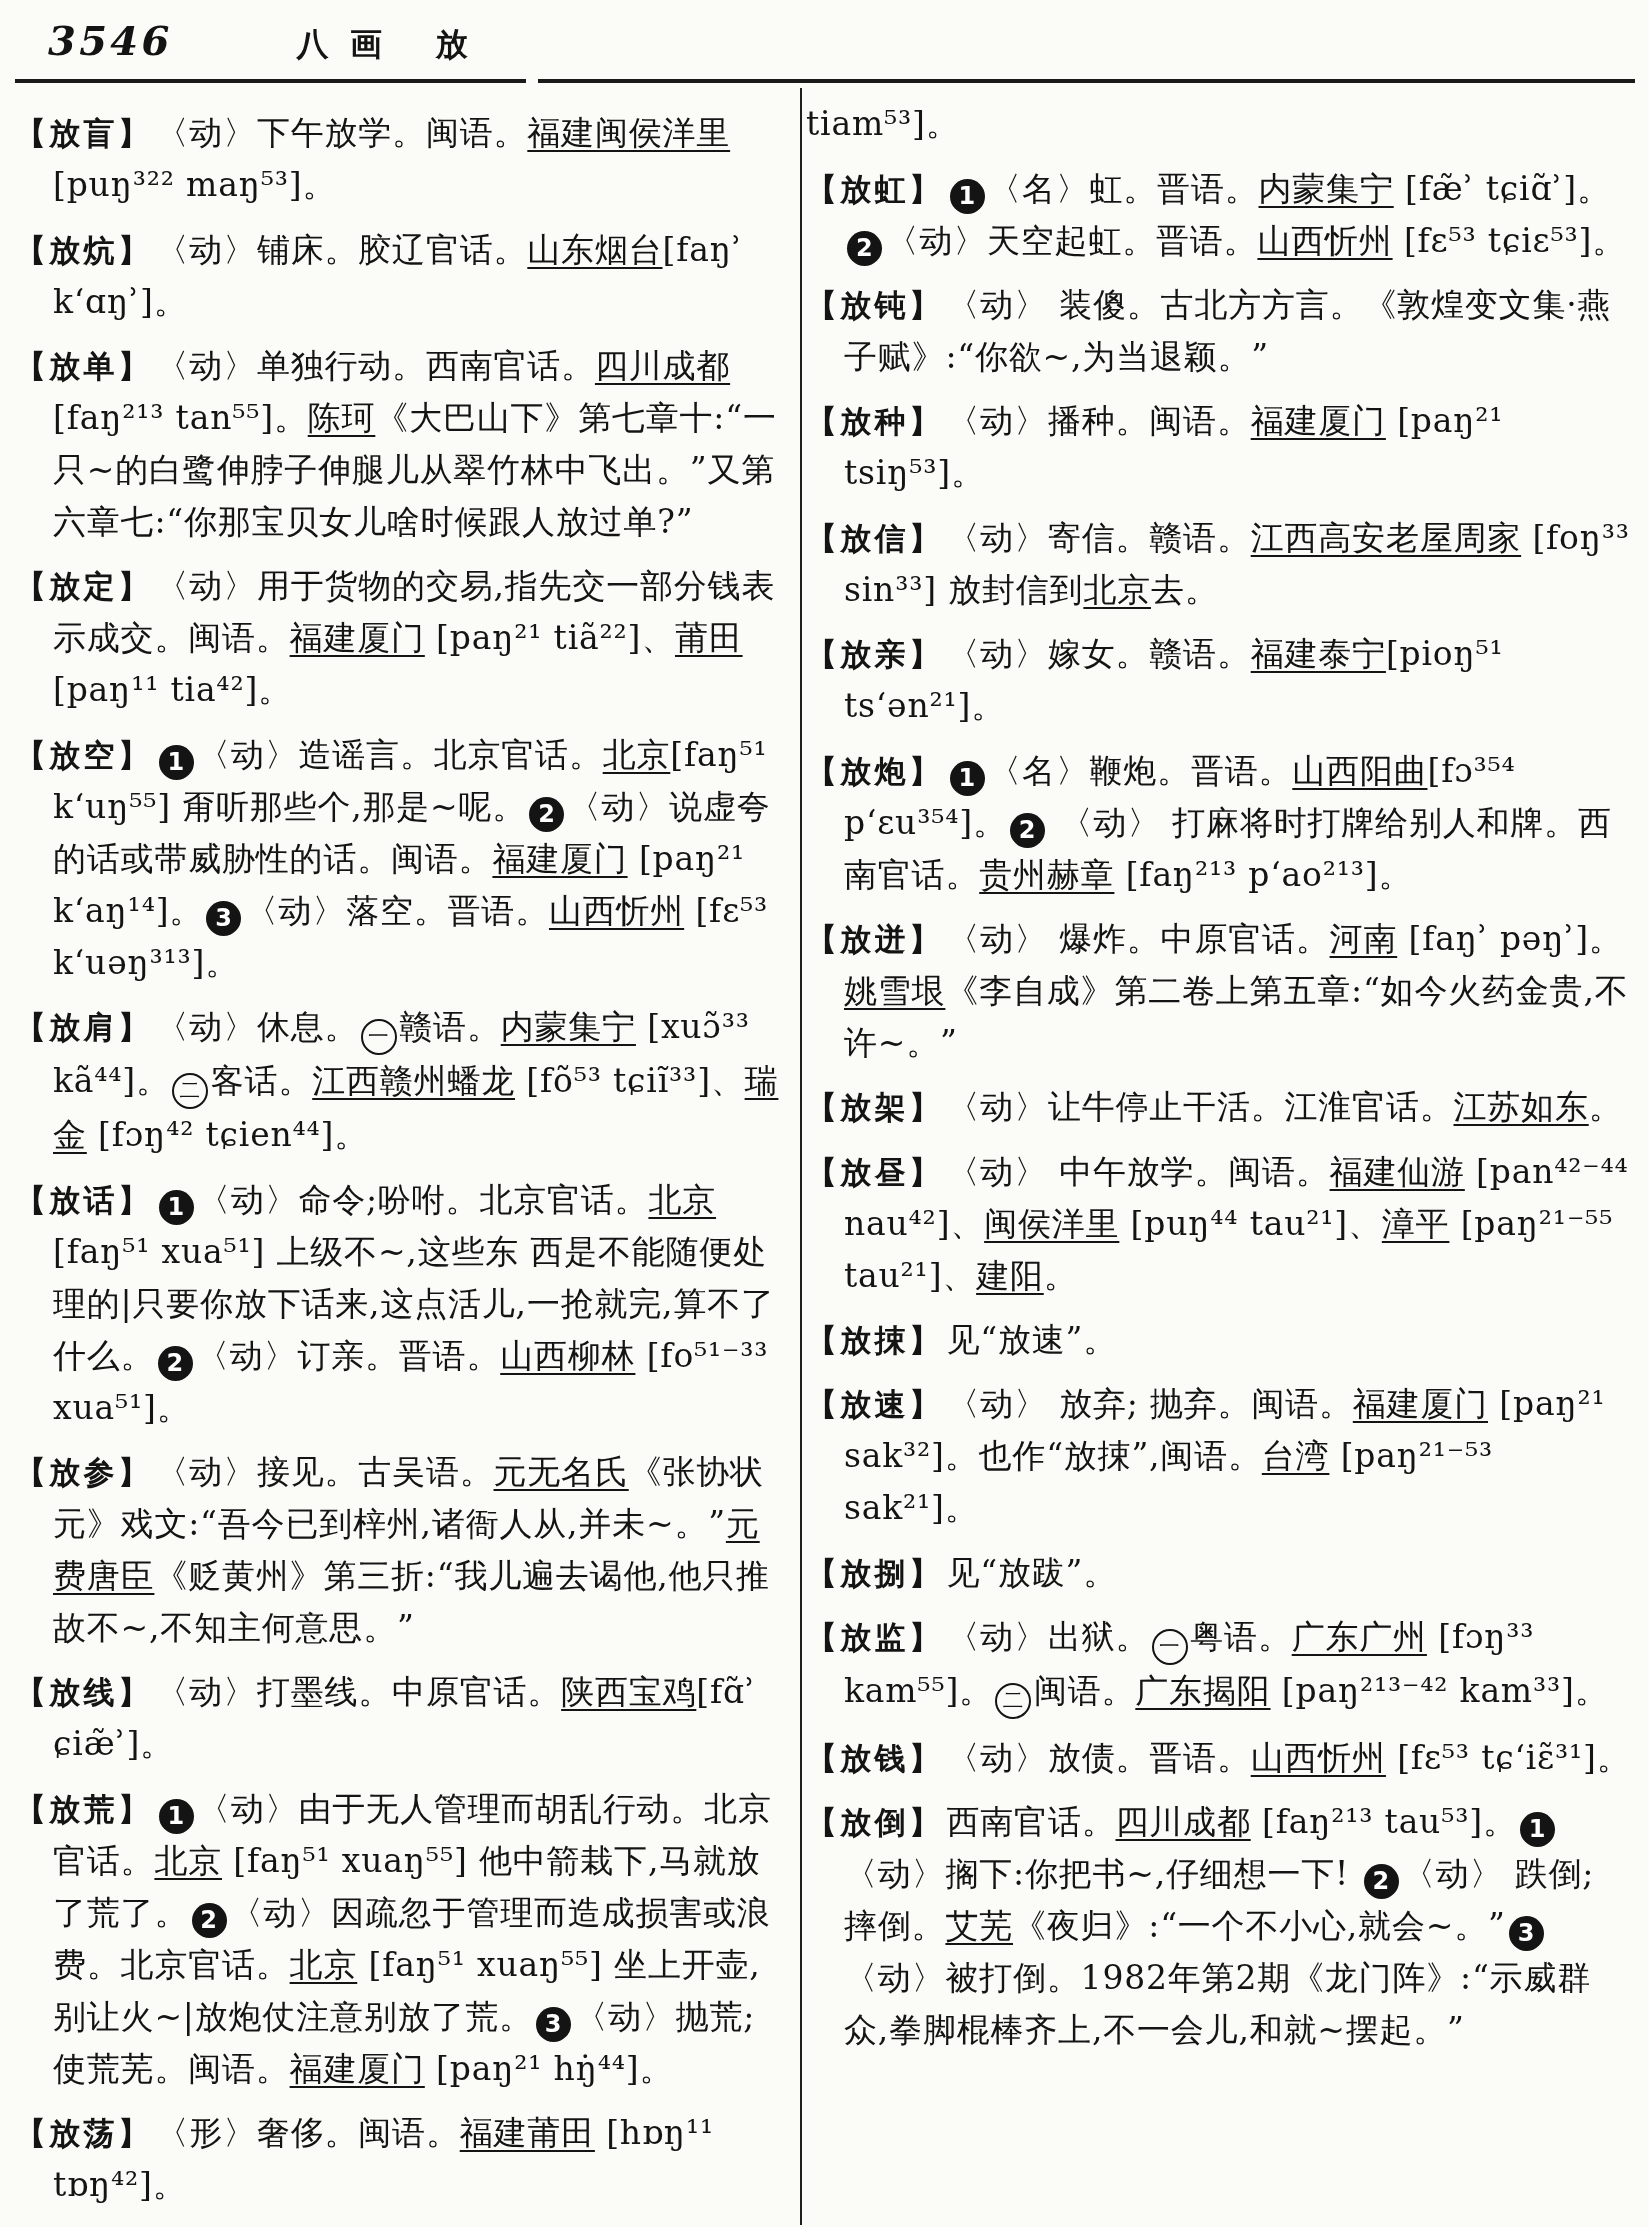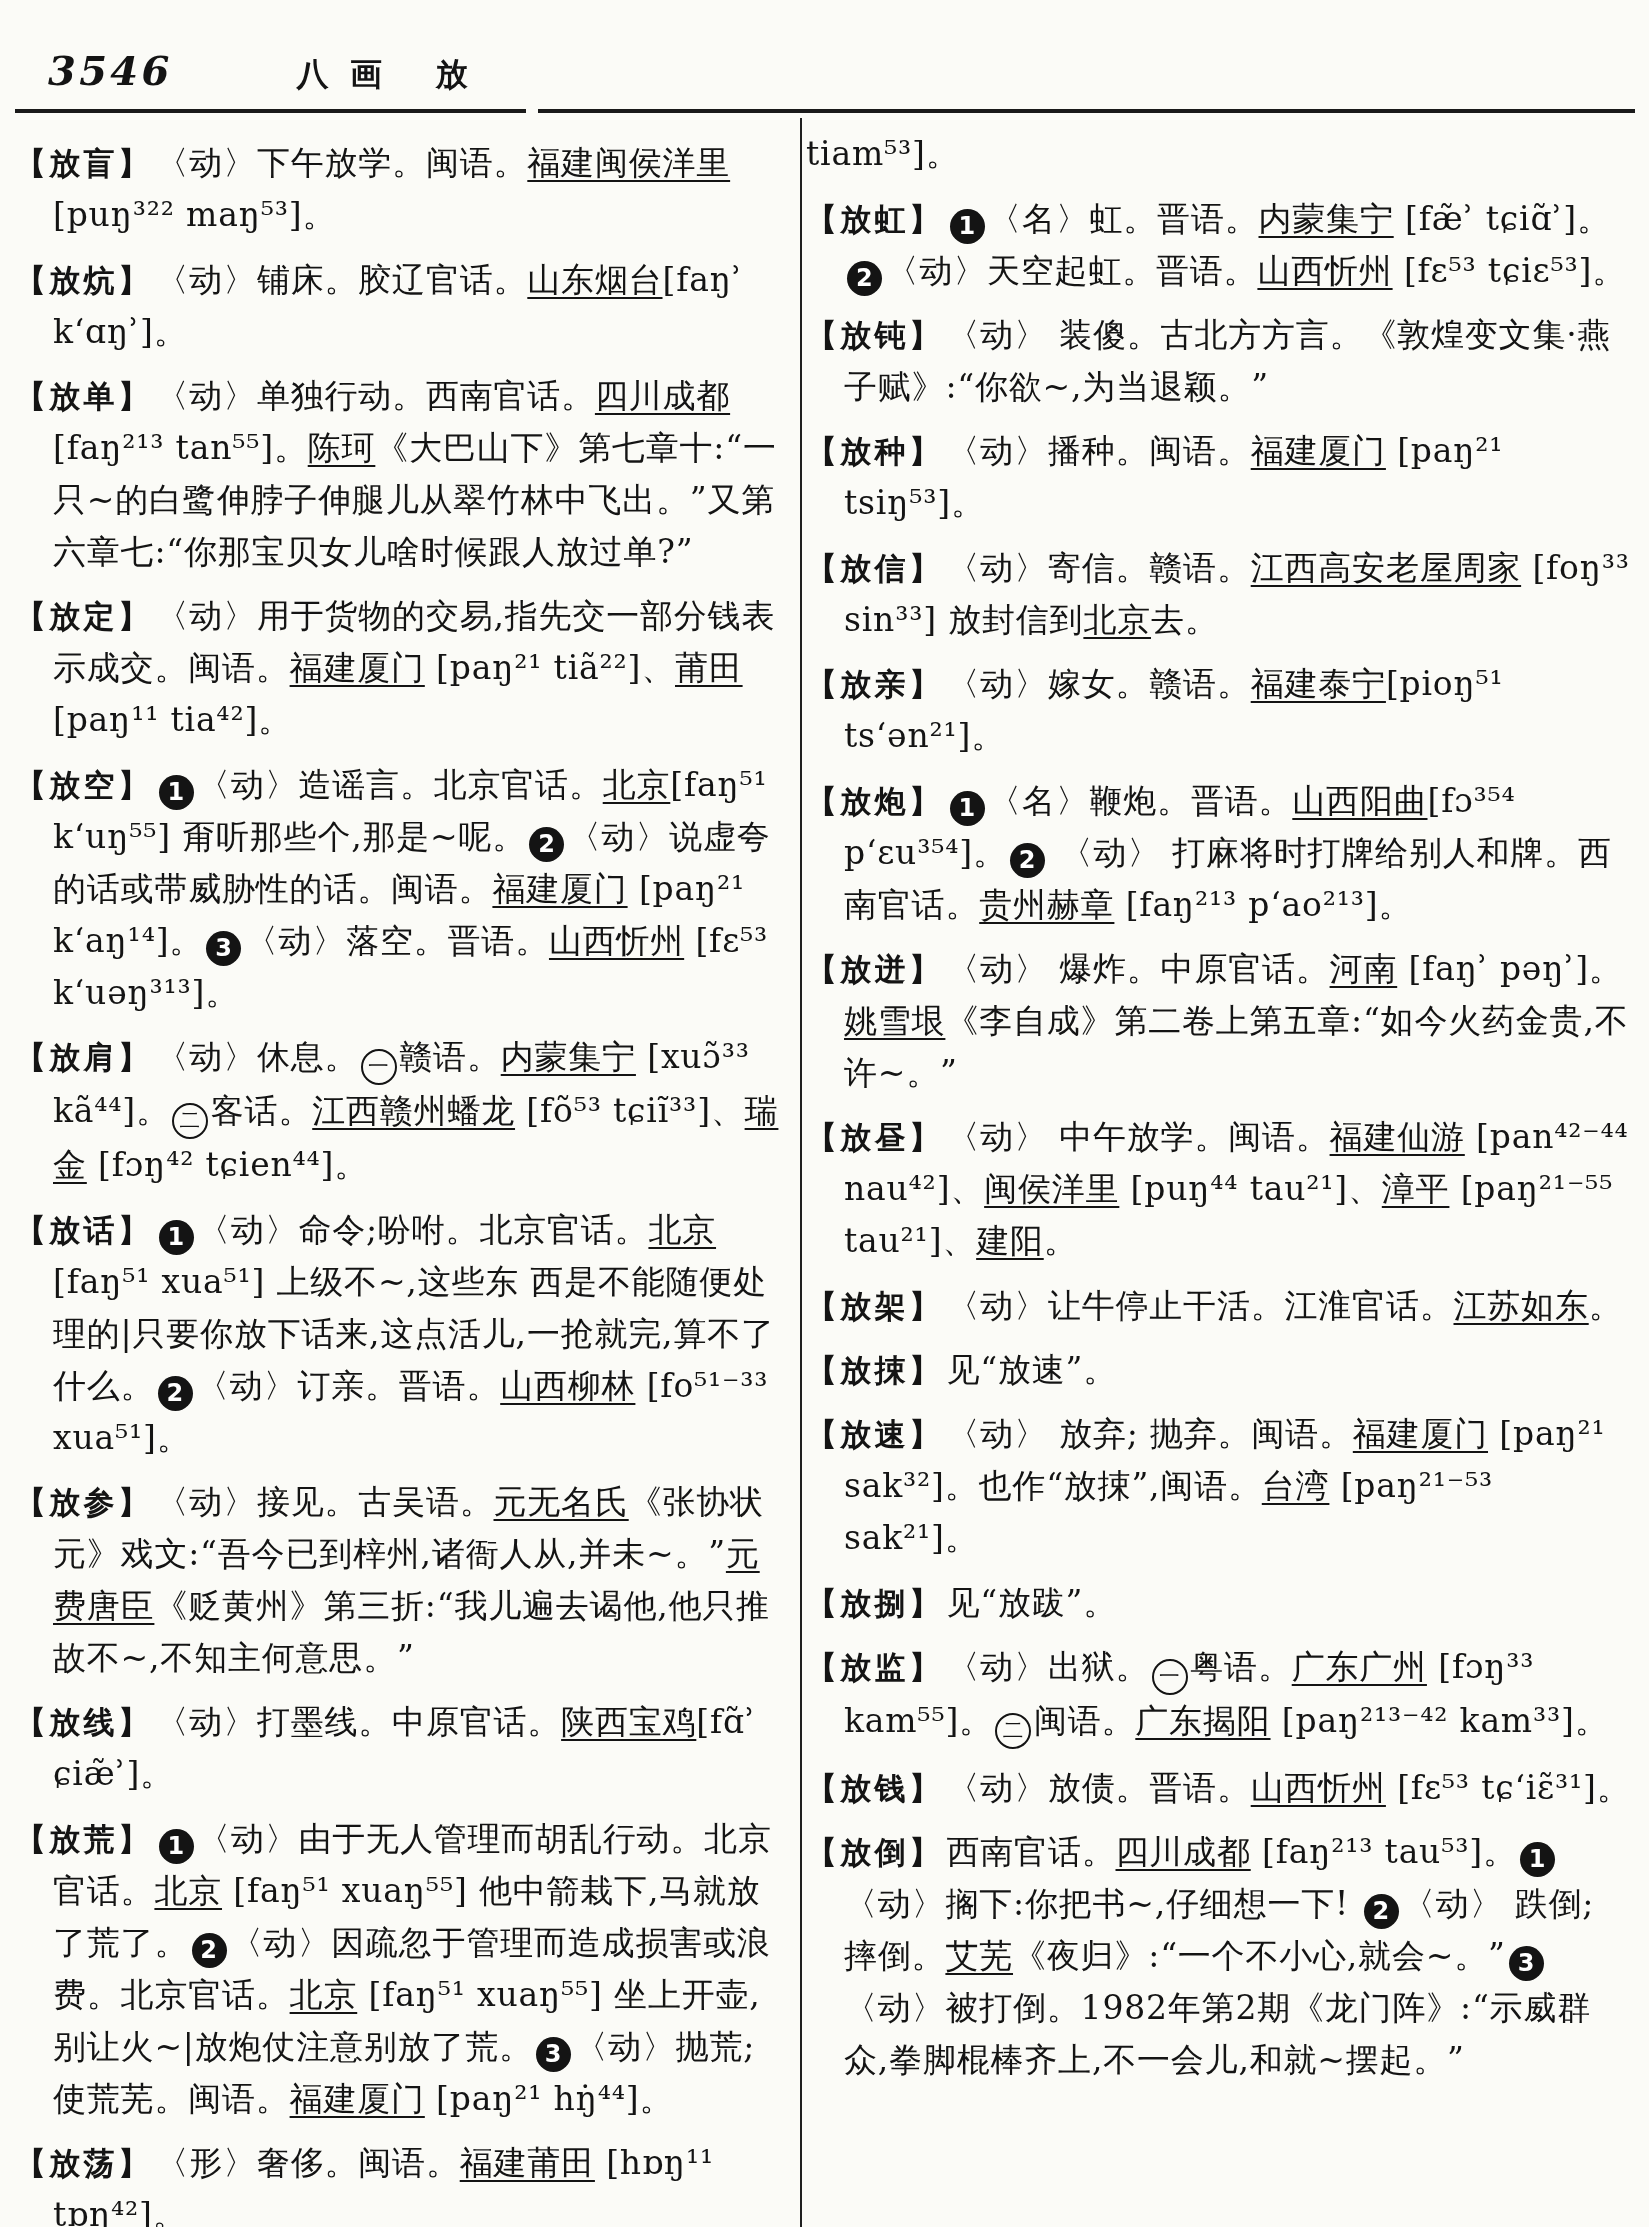--- a/index.html
+++ b/index.html
@@ -15,21 +15,20 @@
     position:relative;
     width:1650px;height:2227px;
     box-sizing:border-box;
     padding:11.5px 15px 0 15px;
   }
   
   .hdr{
     display:flex;align-items:baseline;
     padding:5px 0 8.2px 33px;
     height:53px;
-    margin-top:30px;
   }
   .hdr .pagenum{
     font-size:40px;font-weight:700;font-style:italic;
     letter-spacing:3.3px;
   }
   .hdr .section{
     font-size:32px;font-weight:700;
     margin-left:124px;letter-spacing:21.4px;
   }
   .hrule{
@@ -120,22 +119,22 @@
       </div>
     <div class="col right">
         <div class="entry cont"><span class="bd">tiam⁵³]。</span></div>
         <div class="entry"><span class="hw">【放虹】</span><span class="bd"><span class="cb">1</span>〈名〉虹。晋语。<u>内蒙集宁</u> [fæ̃ʾ tɕiɑ̃ʾ]。<span class="cb">2</span>〈动〉天空起虹。晋语。<u>山西忻州</u> [fɛ⁵³ tɕiɛ⁵³]。</span></div>
         <div class="entry"><span class="hw">【放钝】</span><span class="bd">〈动〉 装傻。古北方方言。《敦煌变文集·燕子赋》:“你欲~,为当退颖。”</span></div>
         <div class="entry"><span class="hw">【放种】</span><span class="bd">〈动〉播种。闽语。<u>福建厦门</u> [paŋ²¹ tsiŋ⁵³]。</span></div>
         <div class="entry"><span class="hw">【放信】</span><span class="bd">〈动〉寄信。赣语。<u>江西高安老屋周家</u> [foŋ³³ sin³³]  放封信到<u>北京</u>去。</span></div>
         <div class="entry"><span class="hw">【放亲】</span><span class="bd">〈动〉嫁女。赣语。<u>福建泰宁</u>[pioŋ⁵¹ tsʻən²¹]。</span></div>
         <div class="entry"><span class="hw">【放炮】</span><span class="bd"><span class="cb">1</span>〈名〉鞭炮。晋语。<u>山西阳曲</u>[fɔ³⁵⁴ pʻɛu³⁵⁴]。<span class="cb">2</span> 〈动〉 打麻将时打牌给别人和牌。西南官话。<u>贵州赫章</u> [faŋ²¹³ pʻao²¹³]。</span></div>
         <div class="entry"><span class="hw">【放迸】</span><span class="bd">〈动〉 爆炸。中原官话。<u>河南</u> [faŋʾ pəŋʾ]。<u>姚雪垠</u>《李自成》第二卷上第五章:“如今火药金贵,不许~。”</span></div>
+        <div class="entry"><span class="hw">【放架】</span><span class="bd">〈动〉让牛停止干活。江淮官话。<u>江苏如东</u>。</span></div>
         <div class="entry"><span class="hw">【放昼】</span><span class="bd">〈动〉 中午放学。闽语。<u>福建仙游</u> [pan⁴²⁻⁴⁴ nau⁴²]、<u>闽侯洋里</u> [puŋ⁴⁴ tau²¹]、<u>漳平</u> [paŋ²¹⁻⁵⁵ tau²¹]、<u>建阳</u>。</span></div>
-        <div class="entry"><span class="hw">【放架】</span><span class="bd">〈动〉让牛停止干活。江淮官话。<u>江苏如东</u>。</span></div>
         <div class="entry"><span class="hw">【放捒】</span><span class="bd">见“放速”。</span></div>
         <div class="entry"><span class="hw">【放速】</span><span class="bd">〈动〉 放弃; 抛弃。闽语。<u>福建厦门</u>  [paŋ²¹ sak³²]。也作“放捒”,闽语。<u>台湾</u> [paŋ²¹⁻⁵³ sak²¹]。</span></div>
         <div class="entry"><span class="hw">【放捌】</span><span class="bd">见“放跋”。</span></div>
         <div class="entry"><span class="hw">【放监】</span><span class="bd">〈动〉出狱。<span class="cw">一</span>粤语。<u>广东广州</u> [fɔŋ³³ kam⁵⁵]。<span class="cw">二</span>闽语。<u>广东揭阳</u> [paŋ²¹³⁻⁴² kam³³]。</span></div>
         <div class="entry"><span class="hw">【放钱】</span><span class="bd">〈动〉放债。晋语。<u>山西忻州</u> [fɛ⁵³ tɕʻiɛ̃³¹]。</span></div>
         <div class="entry"><span class="hw">【放倒】</span><span class="bd">西南官话。<u>四川成都</u> [faŋ²¹³ tau⁵³]。<span class="cb">1</span>〈动〉搁下:你把书~,仔细想一下! <span class="cb">2</span>〈动〉 跌倒; 摔倒。<u>艾芜</u>《夜归》:“一个不小心,就会~。”<span class="cb">3</span>〈动〉被打倒。1982年第2期《龙门阵》:“示威群众,拳脚棍棒齐上,不一会儿,和就~摆起。”</span></div>
       </div>
   </div>
 </div>
 

